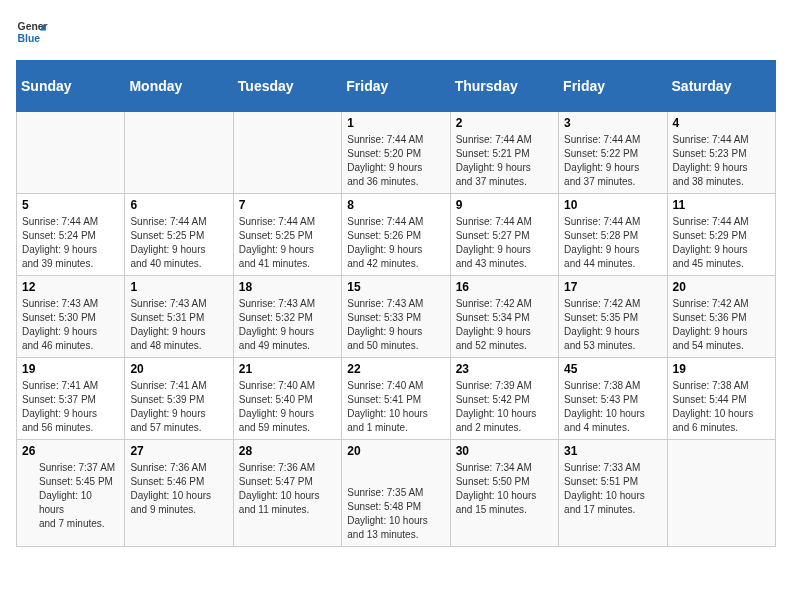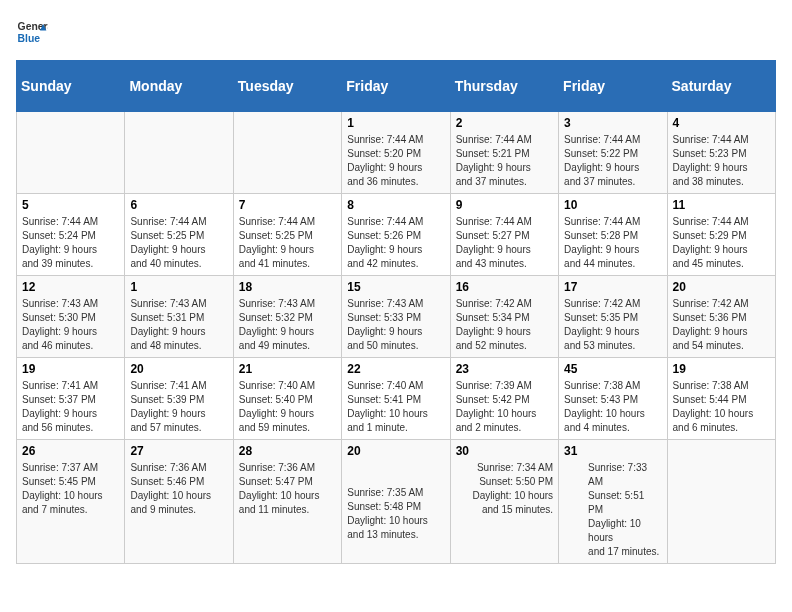--- a/index.html
+++ b/index.html
@@ -293,21 +293,21 @@
           <span class="day-number">19</span>
           <div class="day-info" style="white-space: pre-line;">Sunrise: 7:38 AM
 Sunset: 5:44 PM
 Daylight: 10 hours
 and 6 minutes.</div>
         </td>
       </tr>
       <tr>
         <td>
           <span class="day-number">26</span>
-          <div class="day-info" style="white-space: pre-line;">Sunrise: 7:37 AM
+          <div class="day-info" style="white-space: pre-line; margin-left: 17px;">Sunrise: 7:37 AM
 Sunset: 5:45 PM
 Daylight: 10 hours
 and 7 minutes.</div>
         </td>
         <td>
           <span class="day-number">27</span>
           <div class="day-info" style="white-space: pre-line;">Sunrise: 7:36 AM
 Sunset: 5:46 PM
 Daylight: 10 hours
 and 9 minutes.</div>
@@ -321,28 +321,28 @@
         </td>
         <td>
           <span class="day-number">20</span>
           <div class="day-info" style="white-space: pre-line; margin-top: 28px;">Sunrise: 7:35 AM
 Sunset: 5:48 PM
 Daylight: 10 hours
 and 13 minutes.</div>
         </td>
         <td>
           <span class="day-number">30</span>
-          <div class="day-info" style="white-space: pre-line; text-align: right;">Sunrise: 7:34 AM
+          <div class="day-info" style="white-space: pre-line;">Sunrise: 7:34 AM
 Sunset: 5:50 PM
 Daylight: 10 hours
 and 15 minutes.</div>
         </td>
         <td>
           <span class="day-number">31</span>
-          <div class="day-info" style="white-space: pre-line; margin-left: 24px;">Sunrise: 7:33 AM
+          <div class="day-info" style="white-space: pre-line;">Sunrise: 7:33 AM
 Sunset: 5:51 PM
 Daylight: 10 hours
 and 17 minutes.</div>
         </td>
         <td></td>
       </tr>
     </tbody>
 </table>
 
 </body></html>

